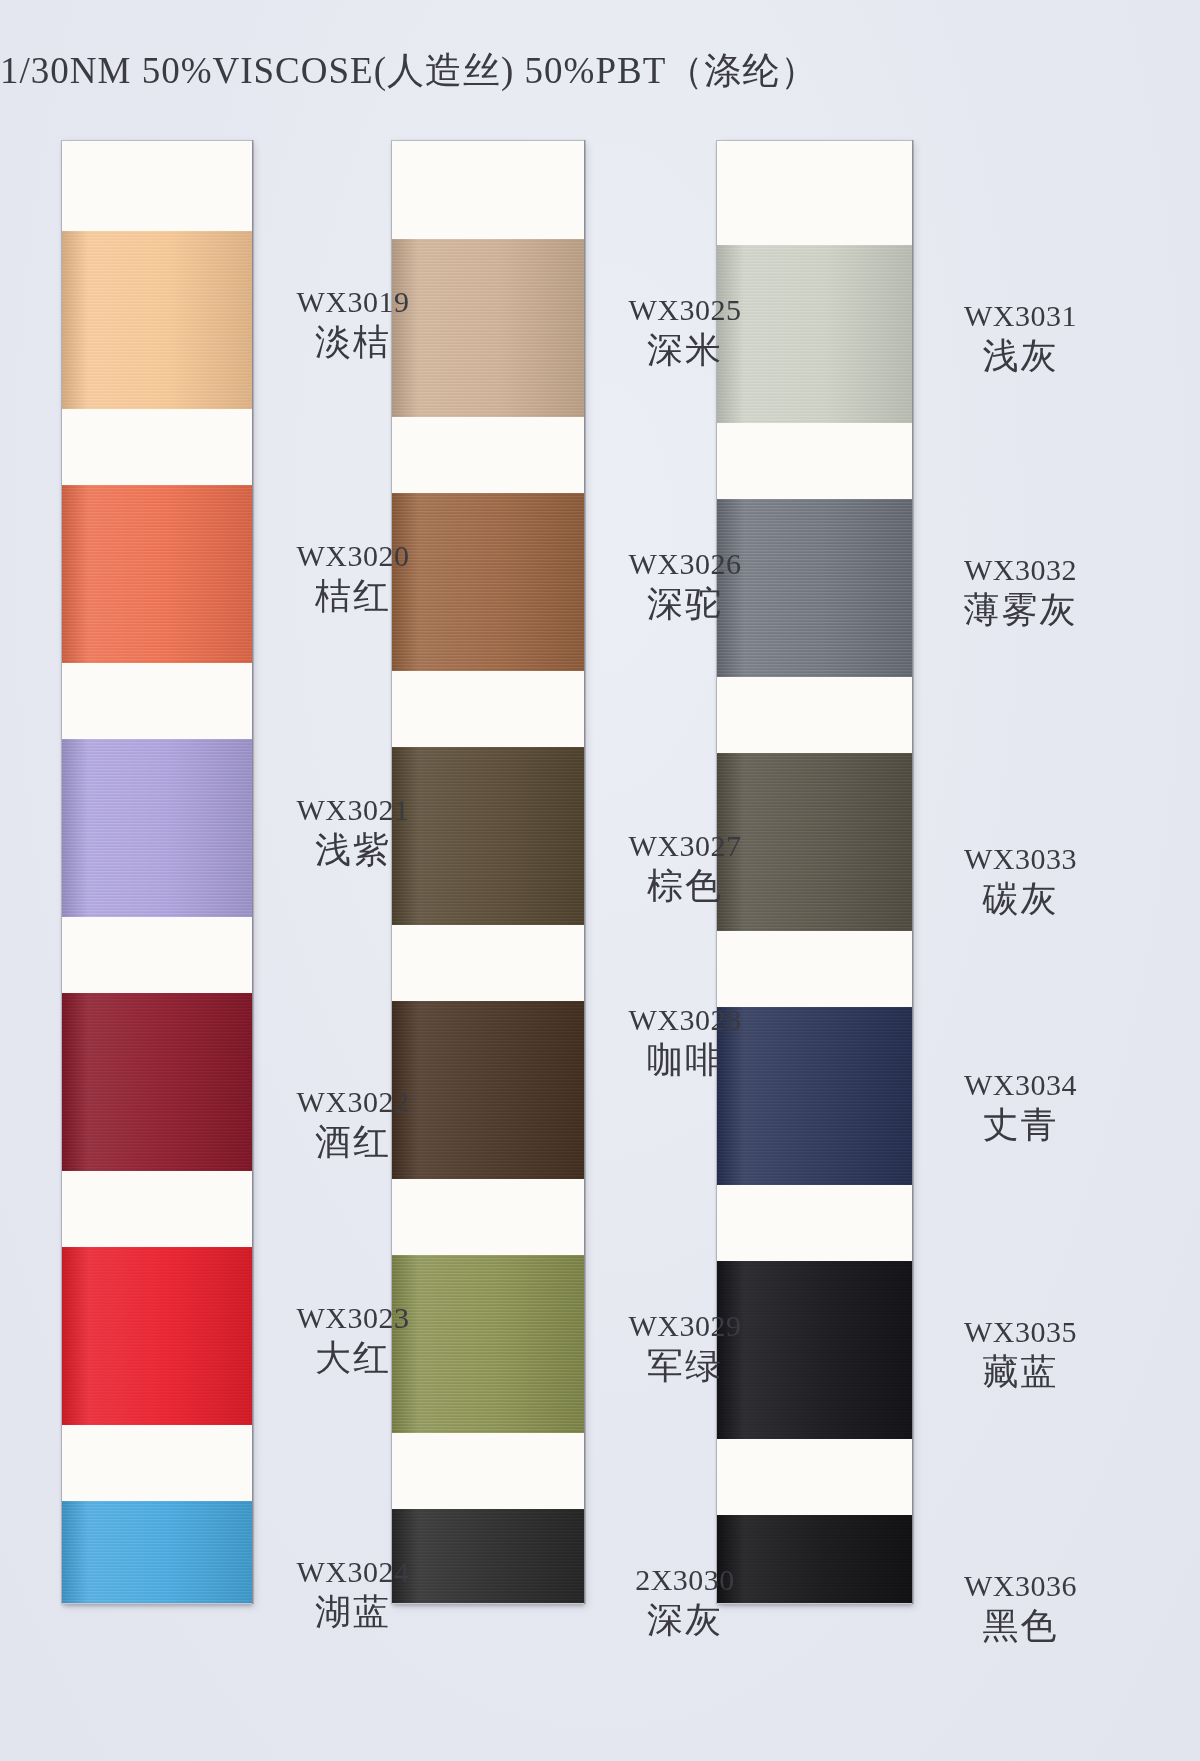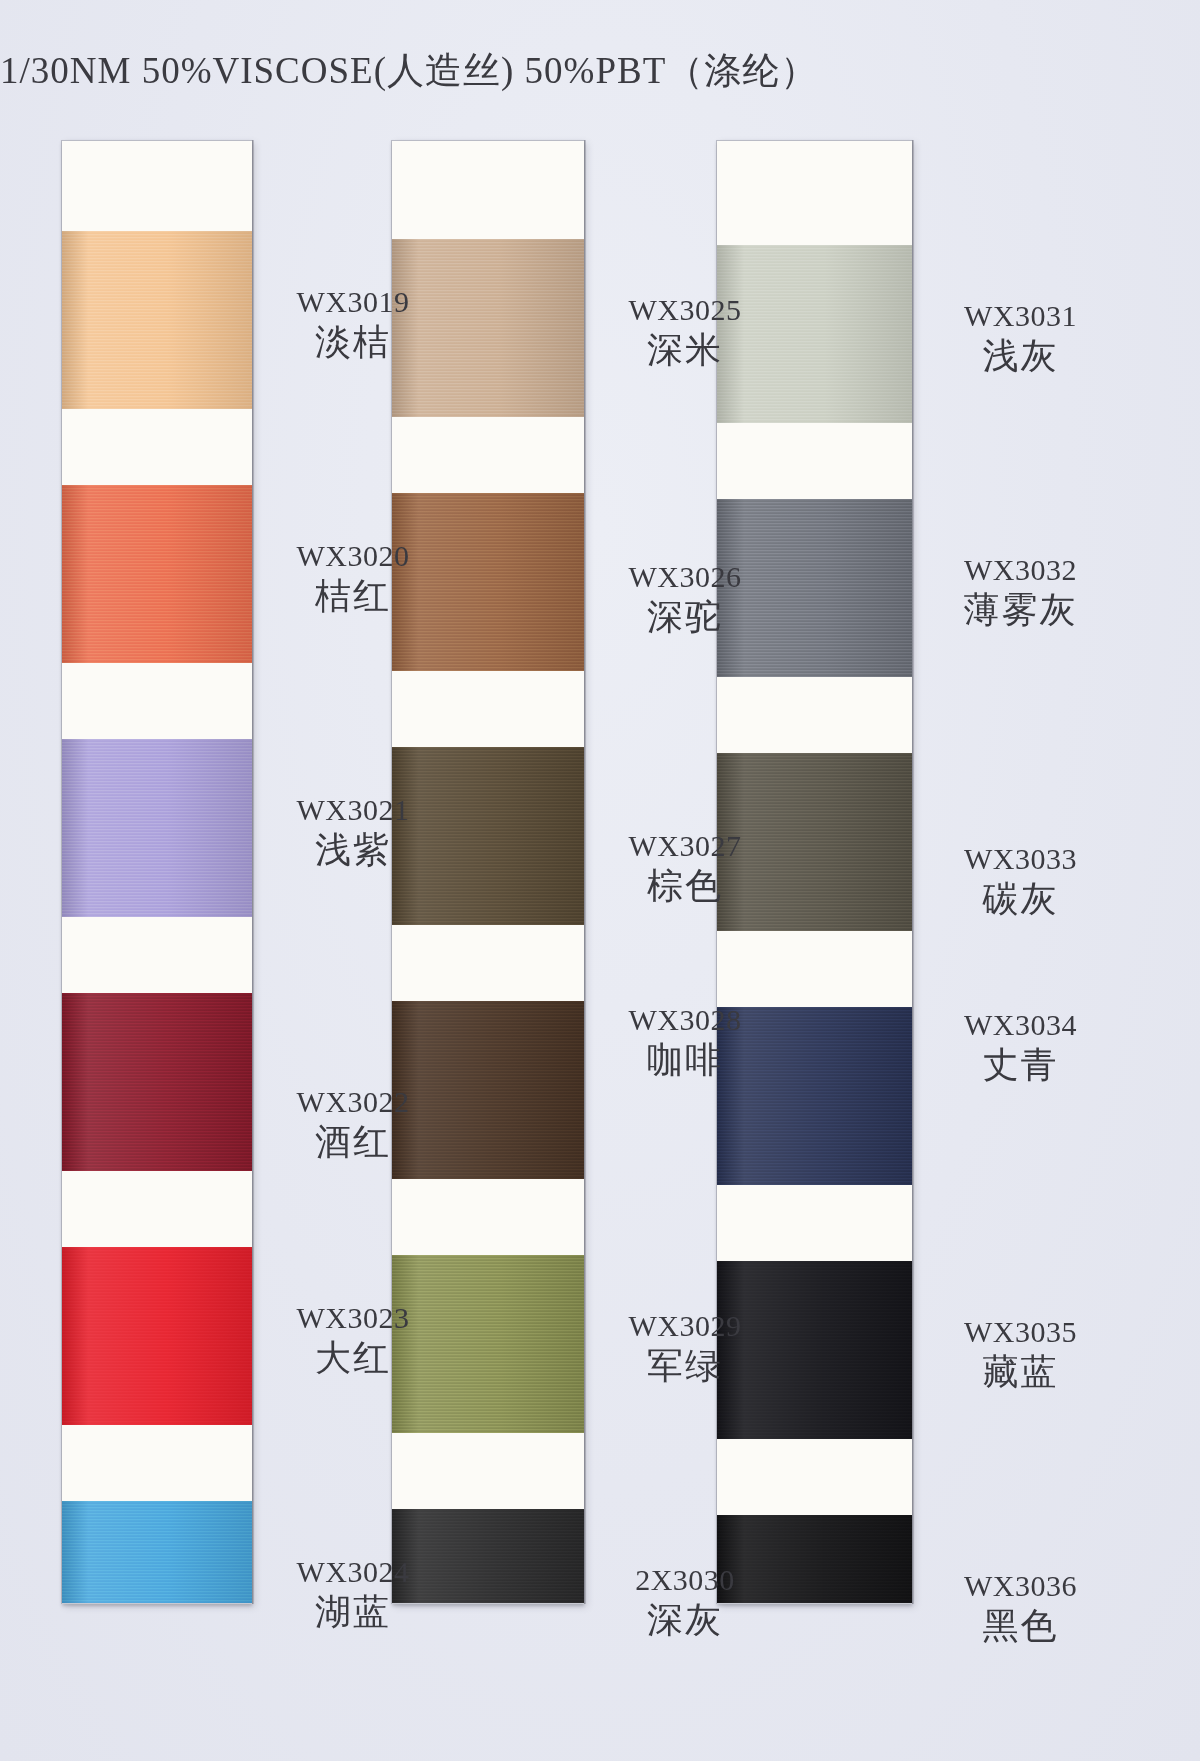--- a/index.html
+++ b/index.html
@@ -158,21 +158,21 @@
         <span class="name">大红</span>
       </div>
       <div class="label lab-c1" style="top: 1413px;">
         <span class="code">WX3024</span>
         <span class="name">湖蓝</span>
       </div>
       <div class="label lab-c2" style="top: 151px;">
         <span class="code">WX3025</span>
         <span class="name">深米</span>
       </div>
-      <div class="label lab-c2" style="top: 418px;">
+      <div class="label lab-c2" style="top: 405px;">
         <span class="code">WX3026</span>
         <span class="name">深驼</span>
       </div>
       <div class="label lab-c2" style="top: 687px;">
         <span class="code">WX3027</span>
         <span class="name">棕色</span>
       </div>
       <div class="label lab-c2" style="top: 861px;">
         <span class="code">WX3028</span>
         <span class="name">咖啡</span>
@@ -190,21 +190,21 @@
         <span class="name">浅灰</span>
       </div>
       <div class="label lab-c3" style="top: 411px;">
         <span class="code">WX3032</span>
         <span class="name">薄雾灰</span>
       </div>
       <div class="label lab-c3" style="top: 665px; margin-top: 35px;">
         <span class="code">WX3033</span>
         <span class="name">碳灰</span>
       </div>
-      <div class="label lab-c3" style="top: 866px;">
+      <div class="label lab-c3" style="top: 926px;">
         <span class="code">WX3034</span>
         <span class="name">丈青</span>
       </div>
       <div class="label lab-c3" style="top: 1173px;">
         <span class="code">WX3035</span>
         <span class="name">藏蓝</span>
       </div>
       <div class="label lab-c3" style="top: 1427px;">
         <span class="code">WX3036</span>
         <span class="name">黑色</span>

